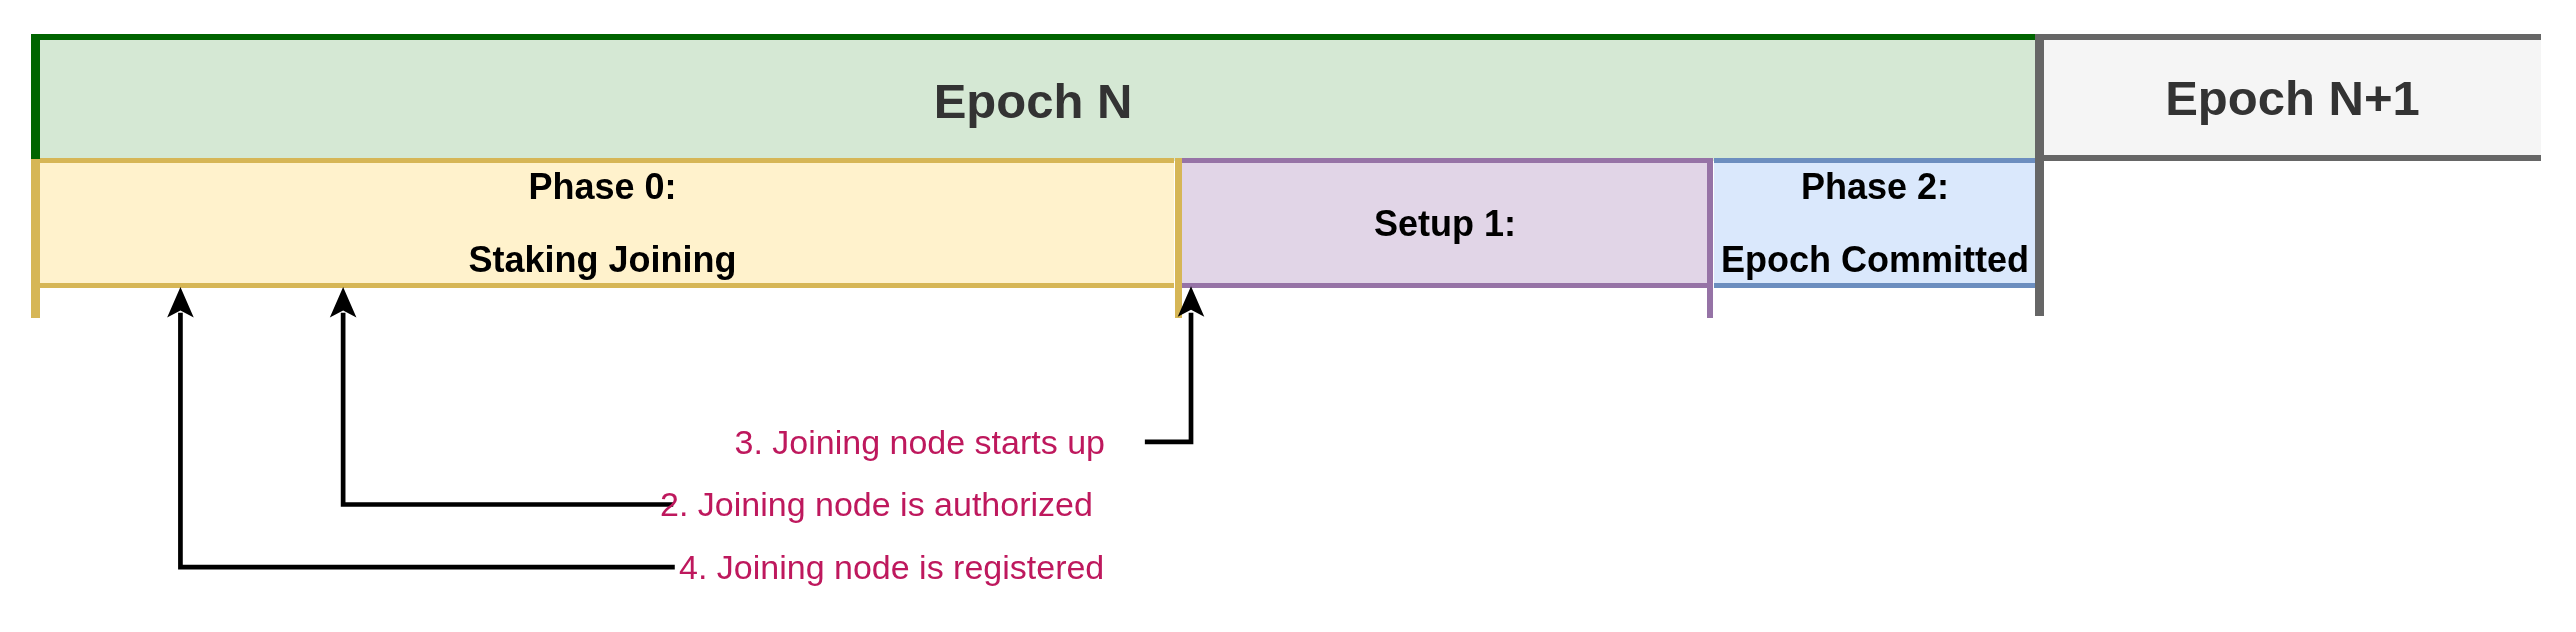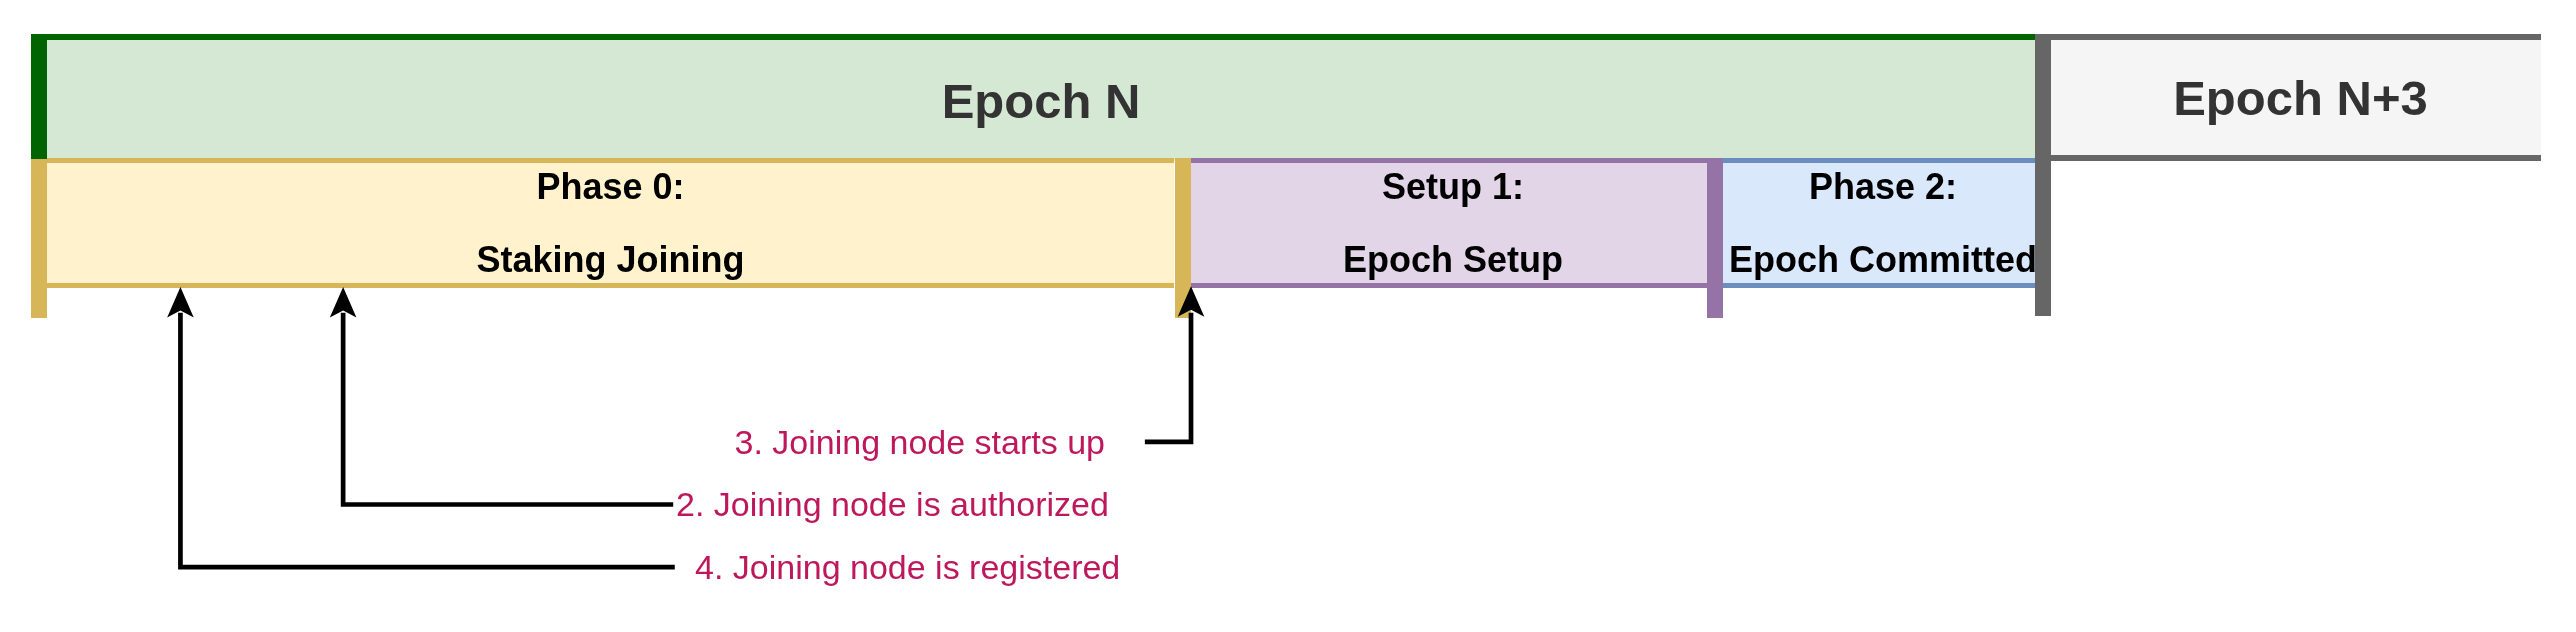--- a/index.html
+++ b/index.html
@@ -1,18 +1,18 @@
 <!DOCTYPE html>
 <html style="--epoch-n-fill: #d5e8d4; --epoch-start: #006400; --epoch-n1-fill: #f5f5f5; --epoch-boundary: #666666; --phase0-fill: #fff2cc; --phase0-border: #d6b656; --phase1-fill: #e1d5e7; --phase1-border: #9673a6; --phase2-fill: #dae8fc; --phase2-border: #6c8ebf; --arrow: #000000;font-size:12.5px"><head>
 <meta charset="utf-8">
 <style>
   html,body{margin:0;padding:0;background:#ffffff;}
   body{width:2576px;height:632px;position:relative;font-family:"Liberation Sans",sans-serif;}
   .canvas{position:absolute;left:0;top:0;width:2576px;height:632px;background:#fff;overflow:hidden;}
-  .abs{position:absolute;box-sizing:border-box;padding-left:16px;}
+  .abs{position:absolute;box-sizing:border-box;}
 
   
   .epoch-n{left:31px;top:34px;width:2004px;height:127px;background:var(--epoch-n-fill);
            border-top:6.3px solid var(--epoch-start);display:flex;align-items:center;justify-content:center;}
   .epoch-n1{left:2044px;top:34px;width:497px;height:127px;background:var(--epoch-n1-fill);
             border-top:6.3px solid var(--epoch-boundary);border-bottom:6.3px solid var(--epoch-boundary);
             display:flex;align-items:center;justify-content:center;}
   .epoch-label{font-size:49px;font-weight:bold;color:#333333;white-space:nowrap;}
 
   
@@ -45,31 +45,30 @@
 </head>
 <body>
 
 <div class="canvas">
 
   <div class="abs epoch-n">
     <span class="epoch-label">Epoch N</span>
   </div>
 
   <div class="abs epoch-n1">
-    <span class="epoch-label">Epoch N+3</span>
+    <span class="epoch-label">Epoch N+1</span>
   </div>
 
   <div class="abs phase phase-0">
     <div class="phase-line">Phase 0:</div>
     <div class="phase-line">Staking Joining</div>
   </div>
 
   <div class="abs phase phase-1">
     <div class="phase-line">Setup 1:</div>
-    <div class="phase-line">Epoch Setup</div>
   </div>
 
   <div class="abs phase phase-2">
     <div class="phase-line">Phase 2:</div>
     <div class="phase-line">Epoch Committed</div>
   </div>
 
   <div class="abs bar-epoch-start"></div>
   <div class="abs bar-gold-left"></div>
   <div class="abs bar-gold-mid"></div>

